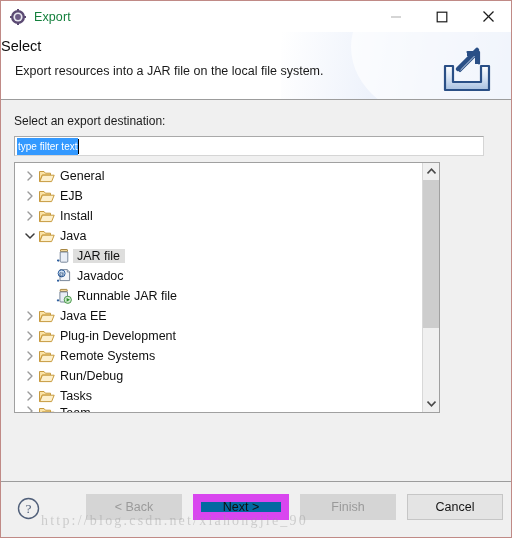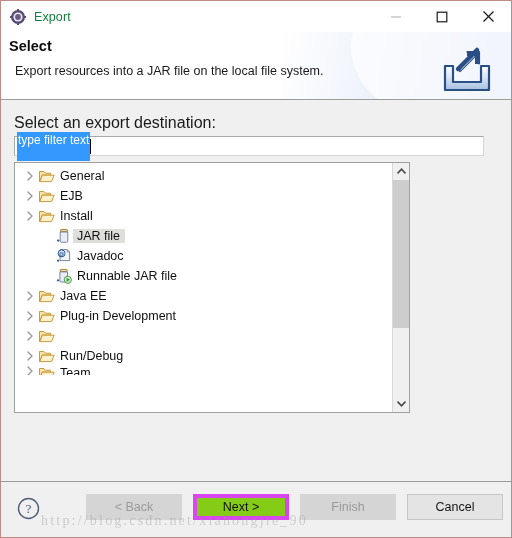--- a/index.html
+++ b/index.html
@@ -84,24 +84,24 @@
     position: absolute;
     right: -30px;
     top: -60px;
     width: 190px;
     height: 150px;
     border-radius: 50%;
     background: rgba(255,255,255,0.65);
   }
   .banner-title {
     position: absolute;
-    left: 8px;
+    left: 0;
     top: 6px;
     font-size: 14.5px;
-    font-weight: bold;
+    font-weight: normal;
     color: #0c0c0c;
   }
   .banner-desc {
     position: absolute;
     left: 14px;
     top: 32px;
     font-size: 12.5px;
     color: #1a1a1a;
   }
   .banner-icon {
@@ -115,57 +115,57 @@
   
   .body-area {
     position: relative;
     flex: 1 1 auto;
     background: #f0f0f0;
   }
   .field-label {
     position: absolute;
     left: 13px;
     top: 14px;
-    font-size: 16px;
+    font-size: 12px;
     color: #1a1a1a;
   }
   .filter-input {
     position: absolute;
     left: 13px;
     top: 36px;
     width: 470px;
     height: 20px;
     box-sizing: border-box;
     background: #ffffff;
     border: 1px solid #a9a9a9;
     border-right-color: #d5d5d5;
     border-bottom-color: #d5d5d5;
     display: flex;
     align-items: center;
     padding-left: 2px;
   }
   .filter-value {
-    font-size: 12px;
+    font-size: 10px;
     background: #3399ff;
     color: #ffffff;
-    padding: 1px 1px 13px 1px;
+    padding: 1px 1px 1px 1px;
     line-height: 15px;
   }
   .caret {
     width: 1px;
     height: 15px;
     background: #000;
   }
 
   
   .tree-panel {
     position: absolute;
     left: 13px;
     top: 62px;
-    width: 396px;
+    width: 426px;
     height: 251px;
     box-sizing: border-box;
     background: #ffffff;
     border: 1px solid #a0a0a0;
     display: flex;
     overflow: hidden;
   }
   .tree-list {
     flex: 1 1 auto;
     position: relative;
@@ -282,22 +282,22 @@
     border: 1px solid #dcdcdc;
     color: #151515;
     margin-left: 11px;
   }
   .btn.disabled {
     color: #9a9a9a;
     background: #d5d5d5;
     border-color: #d5d5d5;
   }
   .btn.default {
-    background: #84cc16;
-    border: 4px solid #d946ef;
+    background: #0369a1;
+    border: 8px solid #d946ef;
     color: #101010;
   }
   .btn.plain {
     background: #e4e4e4;
     border: 1px solid #c6c6c6;
   }
 
   
   .watermark {
     position: absolute;
@@ -426,20 +426,34 @@
               </svg>
             </span>
             <span class="ticon">
               <svg width="16" height="14" viewBox="0 0 16 14">
                 <path d="M0.5 12.5 L0.5 2.5 L5 2.5 L6.4 4.2 L11.5 4.2 L11.5 6 L3.2 6 L0.5 12.5 Z" fill="#fbe3a6" stroke="#c79a3e" stroke-width="1"></path>
                 <path d="M3.4 6.2 L15.2 6.2 L12.6 12.6 L0.8 12.6 Z" fill="#fdf0cd" stroke="#c79a3e" stroke-width="1"></path>
               </svg>
             </span>
             <span class="tlabel">Install</span>
           </div>
+          <div class="tree-row indent-1">
+            <span class="twisty">
+              <svg width="10" height="8" viewBox="0 0 10 8">
+                <path d="M1 2 L5 6 L9 2" fill="none" stroke="#3a3a3a" stroke-width="1.5" stroke-linecap="round" stroke-linejoin="round"></path>
+              </svg>
+            </span>
+            <span class="ticon">
+              <svg width="16" height="14" viewBox="0 0 16 14">
+                <path d="M0.5 12.5 L0.5 2.5 L5 2.5 L6.4 4.2 L11.5 4.2 L11.5 6 L3.2 6 L0.5 12.5 Z" fill="#fbe3a6" stroke="#c79a3e" stroke-width="1"></path>
+                <path d="M3.4 6.2 L15.2 6.2 L12.6 12.6 L0.8 12.6 Z" fill="#fdf0cd" stroke="#c79a3e" stroke-width="1"></path>
+              </svg>
+            </span>
+            <span class="tlabel">Java</span>
+          </div>
           <div class="tree-row indent-2 selected">
             <span class="ticon">
               <svg width="16" height="16" viewBox="0 0 16 16">
                 <rect x="4.5" y="1.5" width="7" height="2.2" rx="0.6" fill="#f2d79a" stroke="#9d7c33" stroke-width="0.9"></rect>
                 <path d="M4.2 4 L11.8 4 L11.8 13.2 a1 1 0 0 1 -1 1 L5.2 14.2 a1 1 0 0 1 -1 -1 Z" fill="#e9eef6" stroke="#6c7c90" stroke-width="0.9"></path>
                 <path d="M0.8 11 L3.4 11 L3.4 14.4 L0.8 14.4 Z" fill="none"></path>
                 <path d="M1 12.4 L3.4 12.4 M2.2 11.4 L2.2 13.8" stroke="#2f5f9e" stroke-width="1.1"></path>
               </svg>
             </span>
             <span class="tlabel">JAR file</span>
@@ -501,34 +515,49 @@
               <svg width="8" height="10" viewBox="0 0 8 10">
                 <path d="M2 1 L6 5 L2 9" fill="none" stroke="#9a9a9a" stroke-width="1.4" stroke-linecap="round" stroke-linejoin="round"></path>
               </svg>
             </span>
             <span class="ticon">
               <svg width="16" height="14" viewBox="0 0 16 14">
                 <path d="M0.5 12.5 L0.5 2.5 L5 2.5 L6.4 4.2 L11.5 4.2 L11.5 6 L3.2 6 L0.5 12.5 Z" fill="#fbe3a6" stroke="#c79a3e" stroke-width="1"></path>
                 <path d="M3.4 6.2 L15.2 6.2 L12.6 12.6 L0.8 12.6 Z" fill="#fdf0cd" stroke="#c79a3e" stroke-width="1"></path>
               </svg>
             </span>
+            <span class="tlabel">Remote Systems</span>
           </div>
           <div class="tree-row indent-1">
             <span class="twisty">
               <svg width="8" height="10" viewBox="0 0 8 10">
                 <path d="M2 1 L6 5 L2 9" fill="none" stroke="#9a9a9a" stroke-width="1.4" stroke-linecap="round" stroke-linejoin="round"></path>
               </svg>
             </span>
             <span class="ticon">
               <svg width="16" height="14" viewBox="0 0 16 14">
                 <path d="M0.5 12.5 L0.5 2.5 L5 2.5 L6.4 4.2 L11.5 4.2 L11.5 6 L3.2 6 L0.5 12.5 Z" fill="#fbe3a6" stroke="#c79a3e" stroke-width="1"></path>
                 <path d="M3.4 6.2 L15.2 6.2 L12.6 12.6 L0.8 12.6 Z" fill="#fdf0cd" stroke="#c79a3e" stroke-width="1"></path>
               </svg>
             </span>
             <span class="tlabel">Run/Debug</span>
+          </div>
+          <div class="tree-row indent-1">
+            <span class="twisty">
+              <svg width="8" height="10" viewBox="0 0 8 10">
+                <path d="M2 1 L6 5 L2 9" fill="none" stroke="#9a9a9a" stroke-width="1.4" stroke-linecap="round" stroke-linejoin="round"></path>
+              </svg>
+            </span>
+            <span class="ticon">
+              <svg width="16" height="14" viewBox="0 0 16 14">
+                <path d="M0.5 12.5 L0.5 2.5 L5 2.5 L6.4 4.2 L11.5 4.2 L11.5 6 L3.2 6 L0.5 12.5 Z" fill="#fbe3a6" stroke="#c79a3e" stroke-width="1"></path>
+                <path d="M3.4 6.2 L15.2 6.2 L12.6 12.6 L0.8 12.6 Z" fill="#fdf0cd" stroke="#c79a3e" stroke-width="1"></path>
+              </svg>
+            </span>
+            <span class="tlabel">Tasks</span>
           </div>
           <div class="tree-row indent-1 clipped">
             <span class="twisty">
               <svg width="8" height="10" viewBox="0 0 8 10">
                 <path d="M2 1 L6 5 L2 9" fill="none" stroke="#9a9a9a" stroke-width="1.4" stroke-linecap="round" stroke-linejoin="round"></path>
               </svg>
             </span>
             <span class="ticon">
               <svg width="16" height="14" viewBox="0 0 16 14">
                 <path d="M0.5 12.5 L0.5 2.5 L5 2.5 L6.4 4.2 L11.5 4.2 L11.5 6 L3.2 6 L0.5 12.5 Z" fill="#fbe3a6" stroke="#c79a3e" stroke-width="1"></path>

